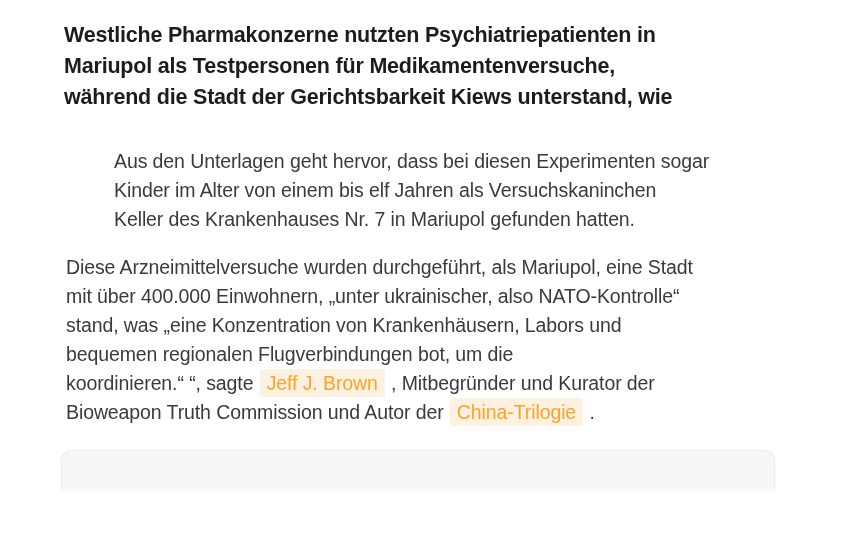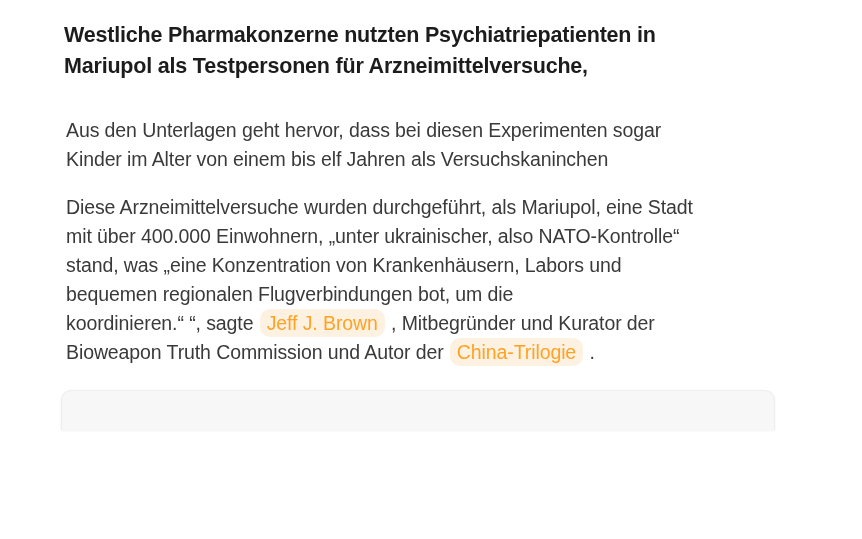--- a/index.html
+++ b/index.html
@@ -31,27 +31,27 @@
     letter-spacing:-0.2px;
     color:var(--headline-text);
     margin-bottom:31px;
   }
   .paragraph{
     font-size:19.5px;
     line-height:27px;
     letter-spacing:-0.1px;
     color:var(--body-text);
   }
-  .paragraph.p-first{margin-bottom:17px;}
+  .paragraph.p-first{margin-bottom:17px;margin-left:48px;}
   .text-line{white-space:pre;}
   .link-highlight{
     color:var(--link-text);
     background:var(--link-bg);
     padding:3px 7px;
-    border-radius:10px;
+    border-radius:4px;
     cursor:pointer;
     text-align:center;
   }
   .link-highlight.italic{}
   .embed-box{
     margin-top:21px;
     margin-left:-1px;
     width:714px;
     height:40px;
     background:var(--embed-bg);
@@ -61,26 +61,28 @@
     box-shadow:0 1px 3px rgba(0,0,0,0.05);
   }
 </style>
 </head>
 <body>
 
 <div class="page">
   <div class="content">
     <h1 class="headline" id="headline">
         <div class="text-line">Westliche Pharmakonzerne nutzten Psychiatriepatienten in</div>
-        <div class="text-line">Mariupol als Testpersonen für Arzneimittelversuche,</div>
+        <div class="text-line">Mariupol als Testpersonen für Medikamentenversuche,</div>
+        <div class="text-line">während die Stadt der Gerichtsbarkeit Kiews unterstand, wie</div>
       </h1>
     <div id="paragraphs">
         <div class="paragraph p-first">
           <div class="text-line"><span>Aus den Unterlagen geht hervor, dass bei diesen Experimenten sogar</span></div>
           <div class="text-line"><span>Kinder im Alter von einem bis elf Jahren als Versuchskaninchen</span></div>
+          <div class="text-line"><span>Keller des Krankenhauses Nr. 7 in Mariupol gefunden hatten.</span></div>
         </div>
         <div class="paragraph">
           <div class="text-line"><span>Diese Arzneimittelversuche wurden durchgeführt, als Mariupol, eine Stadt</span></div>
           <div class="text-line"><span>mit über 400.000 Einwohnern, „unter ukrainischer, also NATO-Kontrolle“</span></div>
           <div class="text-line"><span>stand, was „eine Konzentration von Krankenhäusern, Labors und</span></div>
           <div class="text-line"><span>bequemen regionalen Flugverbindungen bot, um die</span></div>
           <div class="text-line"><span>koordinieren.“ “, sagte </span><span class="link-highlight">Jeff J. Brown</span><span> , Mitbegründer und Kurator der</span></div>
           <div class="text-line"><span>Bioweapon Truth Commission und Autor der </span><span class="link-highlight italic">China-Trilogie</span><span> .</span></div>
         </div>
       </div>

